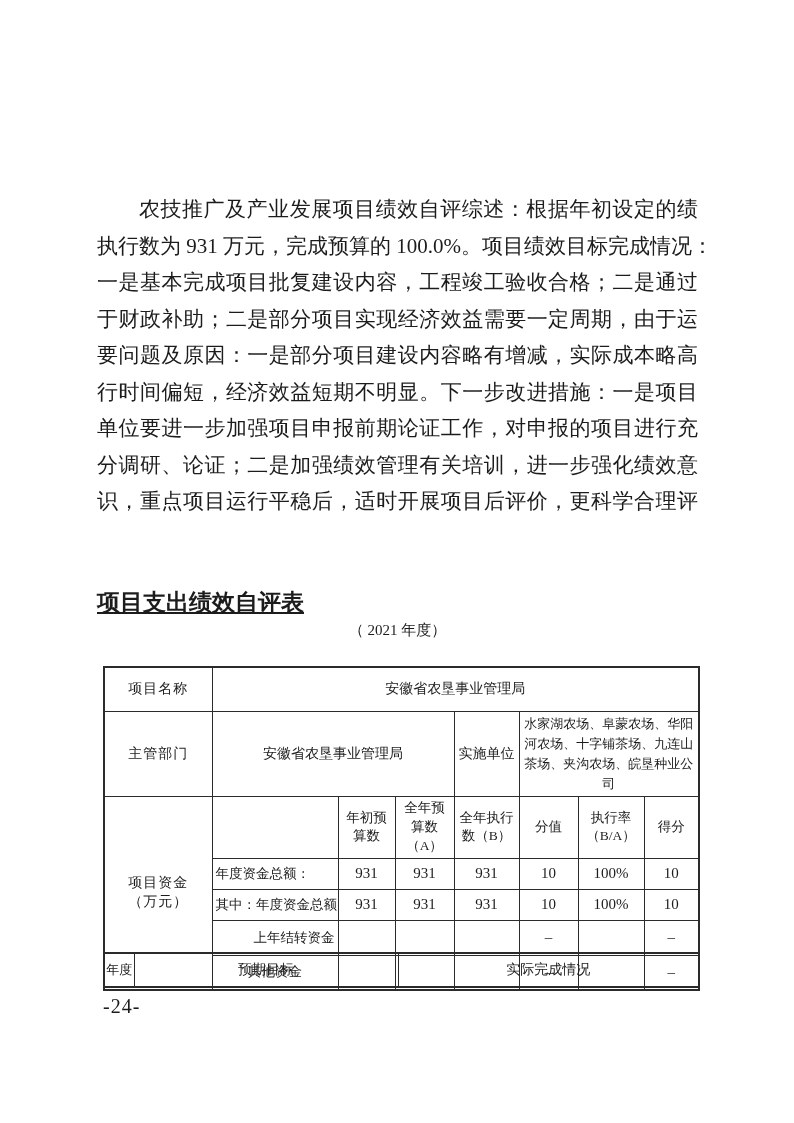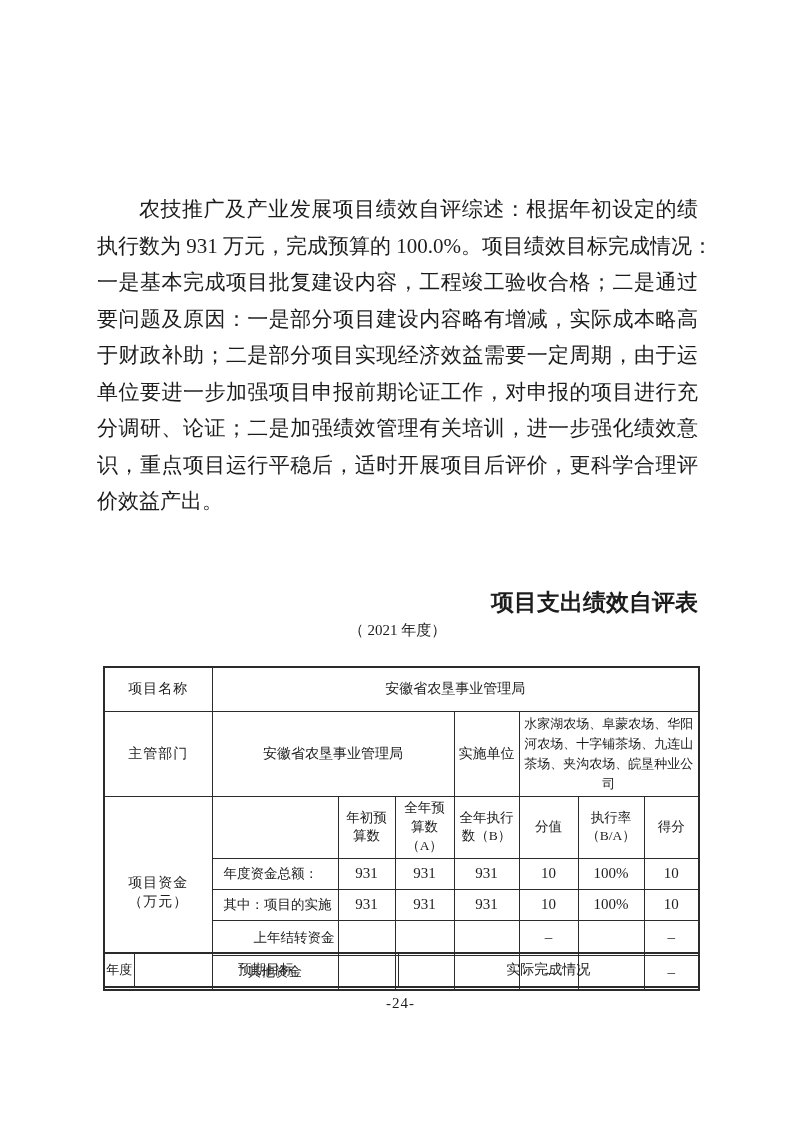--- a/index.html
+++ b/index.html
@@ -22,23 +22,23 @@
     white-space:nowrap;
     text-align:justify;
     text-align-last:justify;
     text-justify:inter-character;
   }
   .bline.first{text-indent:42px;}
   .bline.last{text-align-last:left;}
   
   .tbl-title{
     position:absolute;left:97px;top:589px;width:601px;
-    text-align:right;
+    text-align:left;
     font-family:"Liberation Sans", sans-serif;
-    font-weight:bold;font-size:23px;line-height:26px;
+    font-weight:bold;font-size:23px;line-height:26px;text-decoration:underline;
   }
   .tbl-subtitle{
     position:absolute;left:97px;top:621px;width:601px;
     text-align:center;font-size:15px;line-height:18px;
   }
   
   table{border-collapse:collapse;table-layout:fixed;}
   #mainTable{position:absolute;left:103px;top:666px;width:595px;border:2px solid #2b2b2b;}
   #bottomTable{position:absolute;left:103px;top:952px;width:595px;border:2px solid #2b2b2b;}
   td{
@@ -53,46 +53,46 @@
   #mainTable tr:nth-child(3){height:44px;}
   #mainTable tr:nth-child(4){height:31px;}
   #mainTable tr:nth-child(5){height:31px;}
   #mainTable tr:nth-child(6){height:35px;margin-left:9px;}
   #mainTable tr:nth-child(7){height:35px;}
   #bottomTable tr{height:34px;}
   .lbl{letter-spacing:1px;}
   .pre{white-space:pre-line;line-height:1.35;}
   .hd{white-space:pre-line;line-height:1.4;font-size:13.5px;padding:2px 0;}
   .impl{font-size:13px;line-height:1.55;padding:2px 4px;margin-top:39px;}
-  .rowlabel-left{text-align:left;padding-left:11px;white-space:nowrap;font-size:13.5px;margin-left:29px;}
+  .rowlabel-left{text-align:left;padding-left:3px;white-space:nowrap;font-size:13.5px;margin-left:29px;}
   .rowlabel-right{text-align:right;padding-right:3px;white-space:nowrap;font-size:13.5px;}
   .rowlabel-center{text-align:center;white-space:nowrap;font-size:13.5px;}
   .val{font-size:15px;}
   .yearcell{font-size:13px;padding:4px 0;letter-spacing:0;}
   
   .pagenum{
     position:absolute;left:103px;top:995px;width:595px;
-    text-align:center;font-size:15px;letter-spacing:1px;
+    text-align:left;font-size:20px;letter-spacing:1px;
   }
 </style>
 </head>
 <body>
 
 <div class="page">
 
   <div class="para">
       <div class="bline first">农技推广及产业发展项目绩效自评综述：根据年初设定的绩</div>
       <div class="bline">执行数为 931 万元，完成预算的 100.0%。项目绩效目标完成情况：</div>
       <div class="bline">一是基本完成项目批复建设内容，工程竣工验收合格；二是通过</div>
+      <div class="bline">于财政补助；二是部分项目实现经济效益需要一定周期，由于运</div>
       <div class="bline">要问题及原因：一是部分项目建设内容略有增减，实际成本略高</div>
-      <div class="bline">于财政补助；二是部分项目实现经济效益需要一定周期，由于运</div>
+      <div class="bline">行时间偏短，经济效益短期不明显。下一步改进措施：一是项目</div>
       <div class="bline">单位要进一步加强项目申报前期论证工作，对申报的项目进行充</div>
       <div class="bline">分调研、论证；二是加强绩效管理有关培训，进一步强化绩效意</div>
       <div class="bline">识，重点项目运行平稳后，适时开展项目后评价，更科学合理评</div>
-      <div class="bline last">价效益产出。</div>
     </div>
 
   <div class="tbl-title">项目支出绩效自评表</div>
   <div class="tbl-subtitle">（ 2021 年度）</div>
 
   <table id="mainTable">
     <colgroup>
       <col style="width:108px">
         <col style="width:126px">
         <col style="width:57px">
@@ -133,21 +133,21 @@
   <tr>
           <td class="rowlabel-left">年度资金总额：</td>
           <td class="val">931</td>
           <td class="val">931</td>
           <td class="val">931</td>
           <td class="val">10</td>
           <td class="val">100%</td>
           <td class="val">10</td>
         </tr>
         <tr>
-          <td class="rowlabel-left">其中：项目的实施</td>
+          <td class="rowlabel-left">其中：年度资金总额</td>
           <td class="val">931</td>
           <td class="val">931</td>
           <td class="val">931</td>
           <td class="val">10</td>
           <td class="val">100%</td>
           <td class="val">10</td>
         </tr>
         <tr>
           <td class="rowlabel-right">上年结转资金</td>
           <td class="val"></td>

